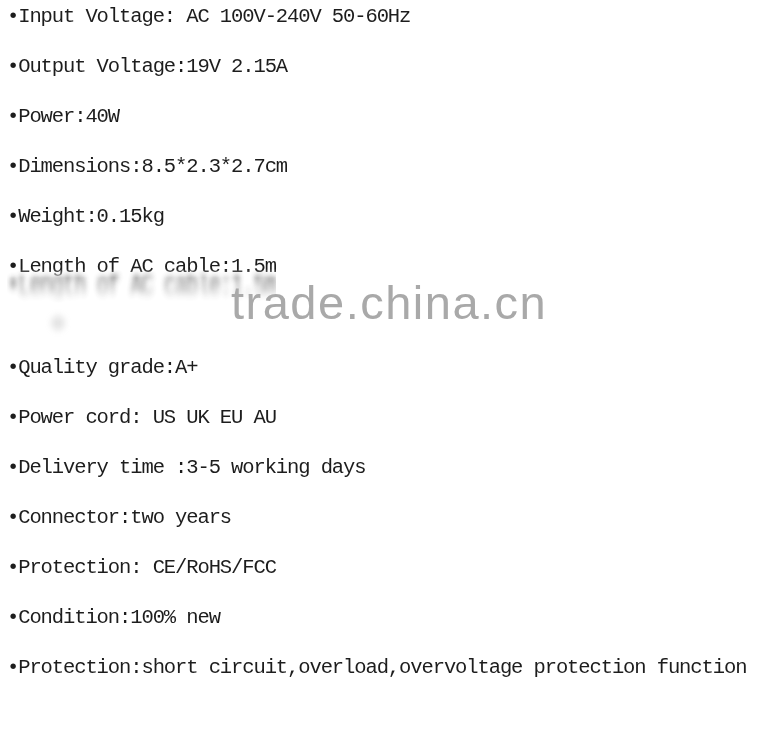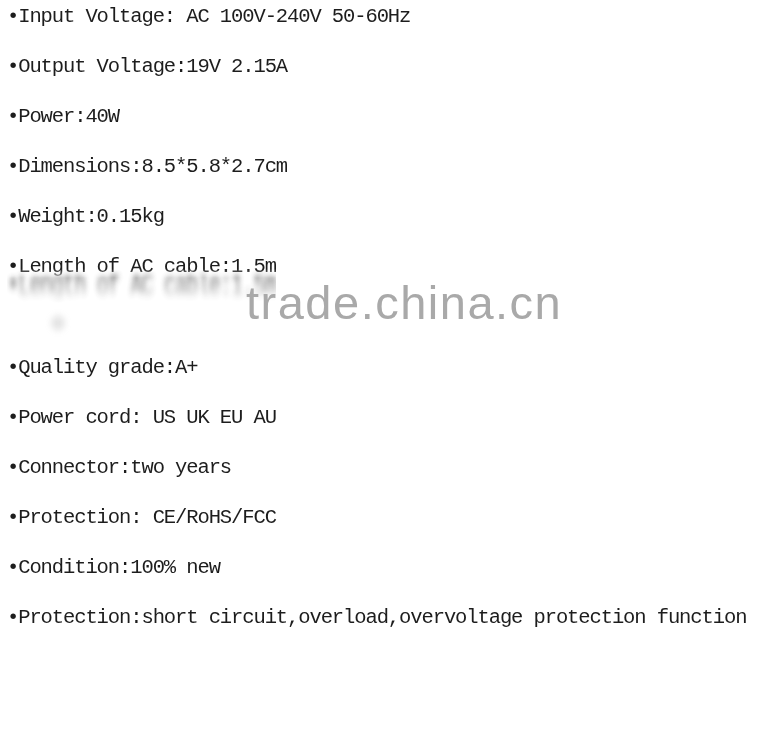--- a/index.html
+++ b/index.html
@@ -65,51 +65,52 @@
     position:absolute;
     left:44px;
     top:1px;
     width:28px;
     height:30px;
     background:radial-gradient(closest-side,rgba(140,140,140,.30),rgba(255,255,255,0) 75%);
     filter:blur(2px);
   }
   .wm-text{
     position:absolute;
-    left:246px;
+    left:231px;
     top:-26px;
     font-family:"Liberation Sans","DejaVu Sans",sans-serif;
     font-size:47px;
     line-height:44px;
     letter-spacing:1.5px;
     color:var(--wm);
   }
 </style>
 </head>
 <body>
 
 <div class="page">
 
   <div id="list-top" class="spec-list">
       <div class="spec-line"><span class="bullet">•</span><span>Input Voltage: AC 100V-240V 50-60Hz</span></div>
       <div class="spec-line"><span class="bullet">•</span><span>Output Voltage:19V 2.15A</span></div>
       <div class="spec-line"><span class="bullet">•</span><span>Power:40W</span></div>
-      <div class="spec-line"><span class="bullet">•</span><span>Dimensions:8.5*5.8*2.7cm</span></div>
+      <div class="spec-line"><span class="bullet">•</span><span>Dimensions:8.5*2.3*2.7cm</span></div>
       <div class="spec-line"><span class="bullet">•</span><span>Weight:0.15kg</span></div>
       <div class="spec-line"><span class="bullet">•</span><span>Length of AC cable:1.5m</span></div>
     </div>
 
   <div class="watermark-row">
     <div class="smear" aria-hidden="true"><span>•</span><span>Length of AC cable:1.5m</span></div>
     <div class="smudge"></div>
     <div class="wm-text">trade.china.cn</div>
   </div>
 
   <div id="list-bottom" class="spec-list">
       <div class="spec-line"><span class="bullet">•</span><span>Quality grade:A+</span></div>
       <div class="spec-line"><span class="bullet">•</span><span>Power cord: US UK EU AU</span></div>
+      <div class="spec-line"><span class="bullet">•</span><span>Delivery time :3-5 working days</span></div>
       <div class="spec-line"><span class="bullet">•</span><span>Connector:two years</span></div>
       <div class="spec-line"><span class="bullet">•</span><span>Protection: CE/RoHS/FCC</span></div>
       <div class="spec-line"><span class="bullet">•</span><span>Condition:100% new</span></div>
       <div class="spec-line"><span class="bullet">•</span><span>Protection:short circuit,overload,overvoltage protection function</span></div>
     </div>
 
 </div>
 
 </body></html>

